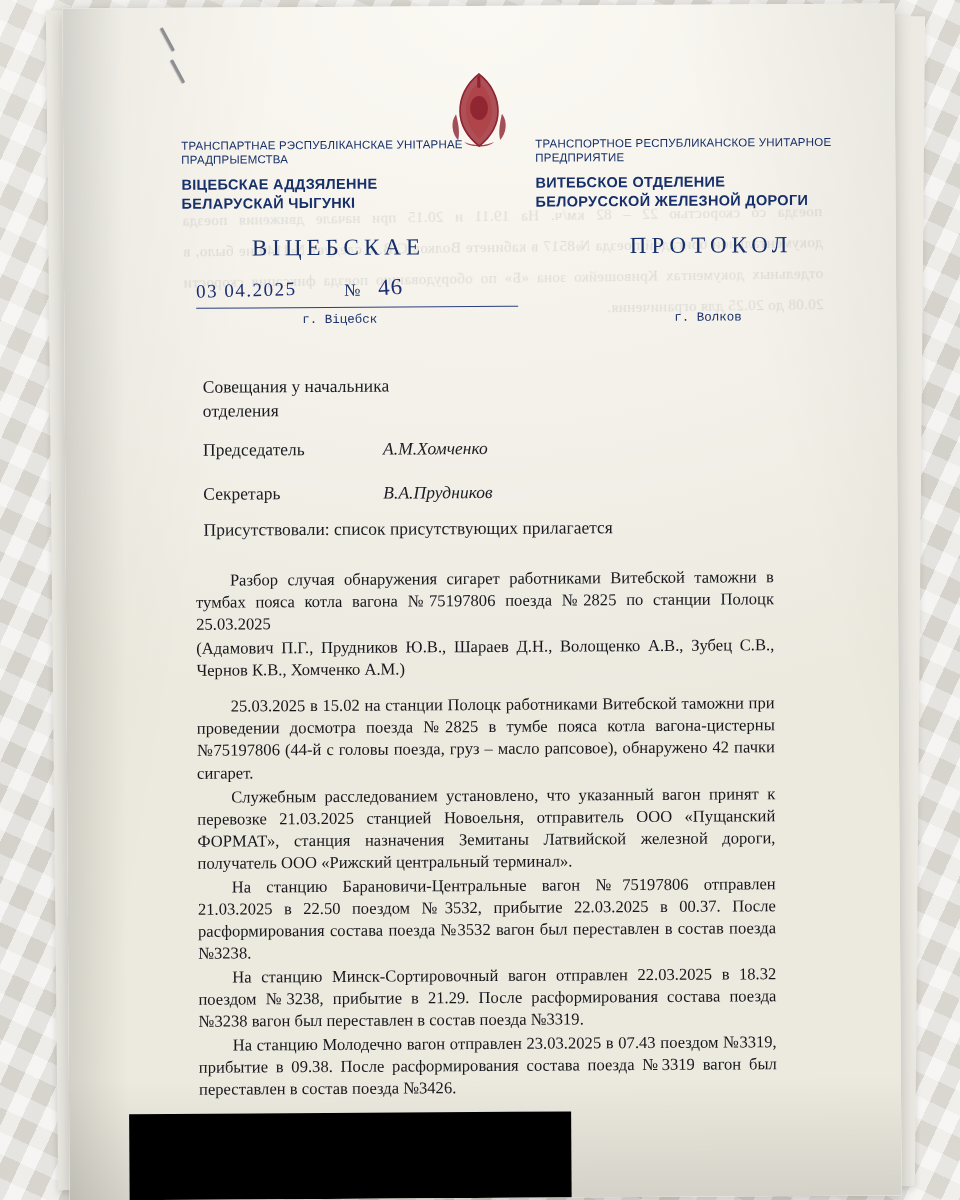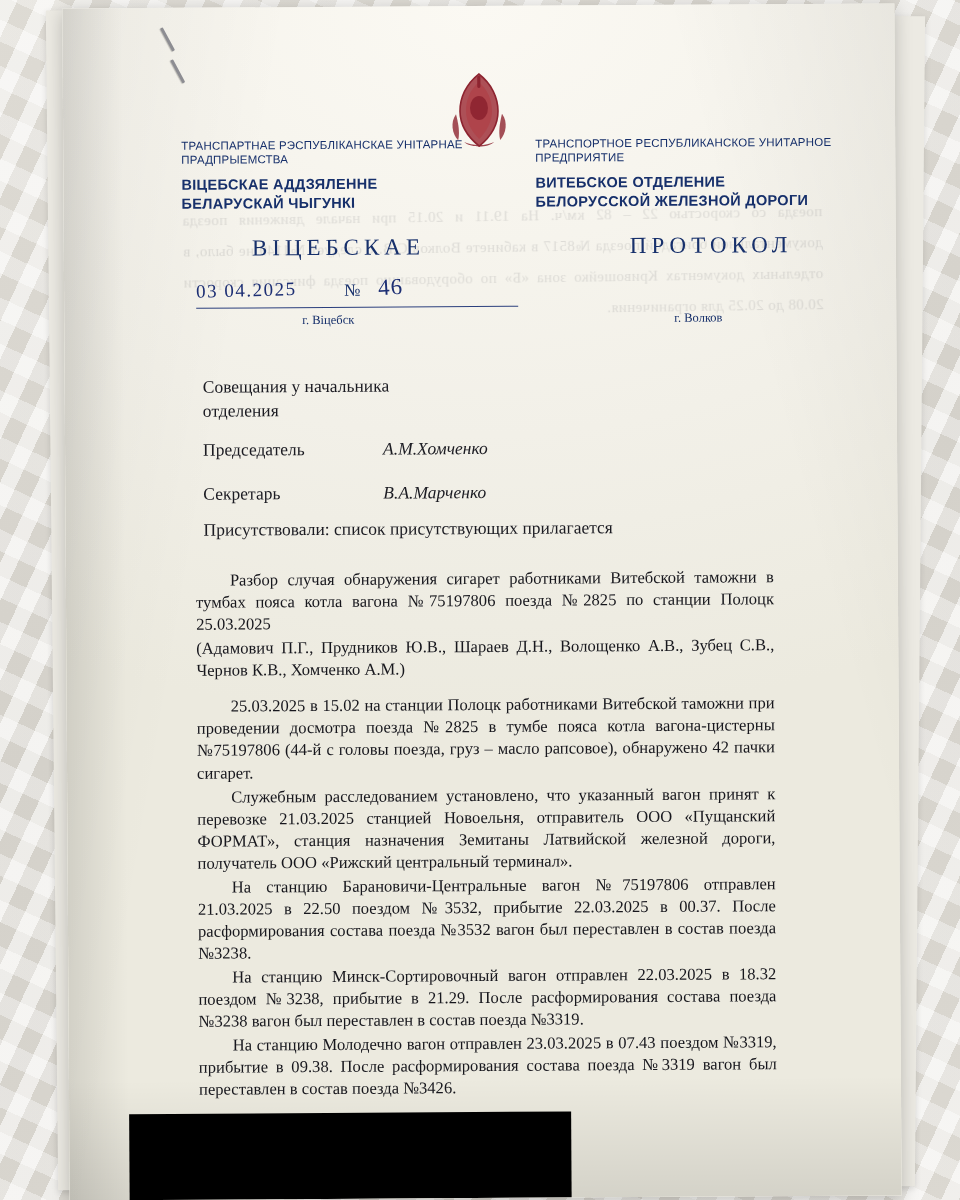--- a/index.html
+++ b/index.html
@@ -181,21 +181,21 @@
     width: 322px;
     height: 1px;
     background: #2b3f7d;
   }
 
   .city {
     position: absolute;
     top: 306px;
     color: #17306b;
     font-size: 12.5px;
-    font-family: Liberation Serif, serif;
+    font-family: Liberation Mono, monospace;
   }
   #city-be { left: 238px; }
   #city-ru { left: 610px; }
 
   
   #subject {
     position: absolute;
     left: 138px;
     top: 368px;
     width: 400px;
@@ -329,21 +329,21 @@
       <div id="subject">
         <div>Совещания у начальника</div>
         <div>отделения</div>
       </div>
 
       <div class="role-row" id="row-chair">
         <span class="role-label">Председатель</span><span class="role-name">А.М.Хомченко</span>
       </div>
 
       <div class="role-row" id="row-secr">
-        <span class="role-label">Секретарь</span><span class="role-name">В.А.Марченко</span>
+        <span class="role-label">Секретарь</span><span class="role-name">В.А.Прудников</span>
       </div>
 
       <div id="attendees">Присутствовали: список присутствующих прилагается</div>
 
       <div id="body">
         <p class="indent gap">Разбор случая обнаружения сигарет работниками Витебской таможни в тумбах пояса котла вагона №75197806 поезда №2825 по станции Полоцк 25.03.2025</p>
         <p>(Адамович П.Г., Прудников Ю.В., Шараев Д.Н., Волощенко А.В., Зубец С.В., Чернов К.В., Хомченко А.М.)</p>
         <p class="indent gap">25.03.2025 в 15.02 на станции Полоцк работниками Витебской таможни при проведении досмотра поезда №2825 в тумбе пояса котла вагона-цистерны №75197806 (44-й с головы поезда, груз – масло рапсовое), обнаружено 42 пачки сигарет.</p>
         <p class="indent">Служебным расследованием установлено, что указанный вагон принят к перевозке 21.03.2025 станцией Новоельня, отправитель ООО «Пущанский ФОРМАТ», станция назначения Земитаны Латвийской железной дороги, получатель ООО «Рижский центральный терминал».</p>
         <p class="indent">На станцию Барановичи-Центральные вагон №75197806 отправлен 21.03.2025 в 22.50 поездом №3532, прибытие 22.03.2025 в 00.37. После расформирования состава поезда №3532 вагон был переставлен в состав поезда №3238.</p>

